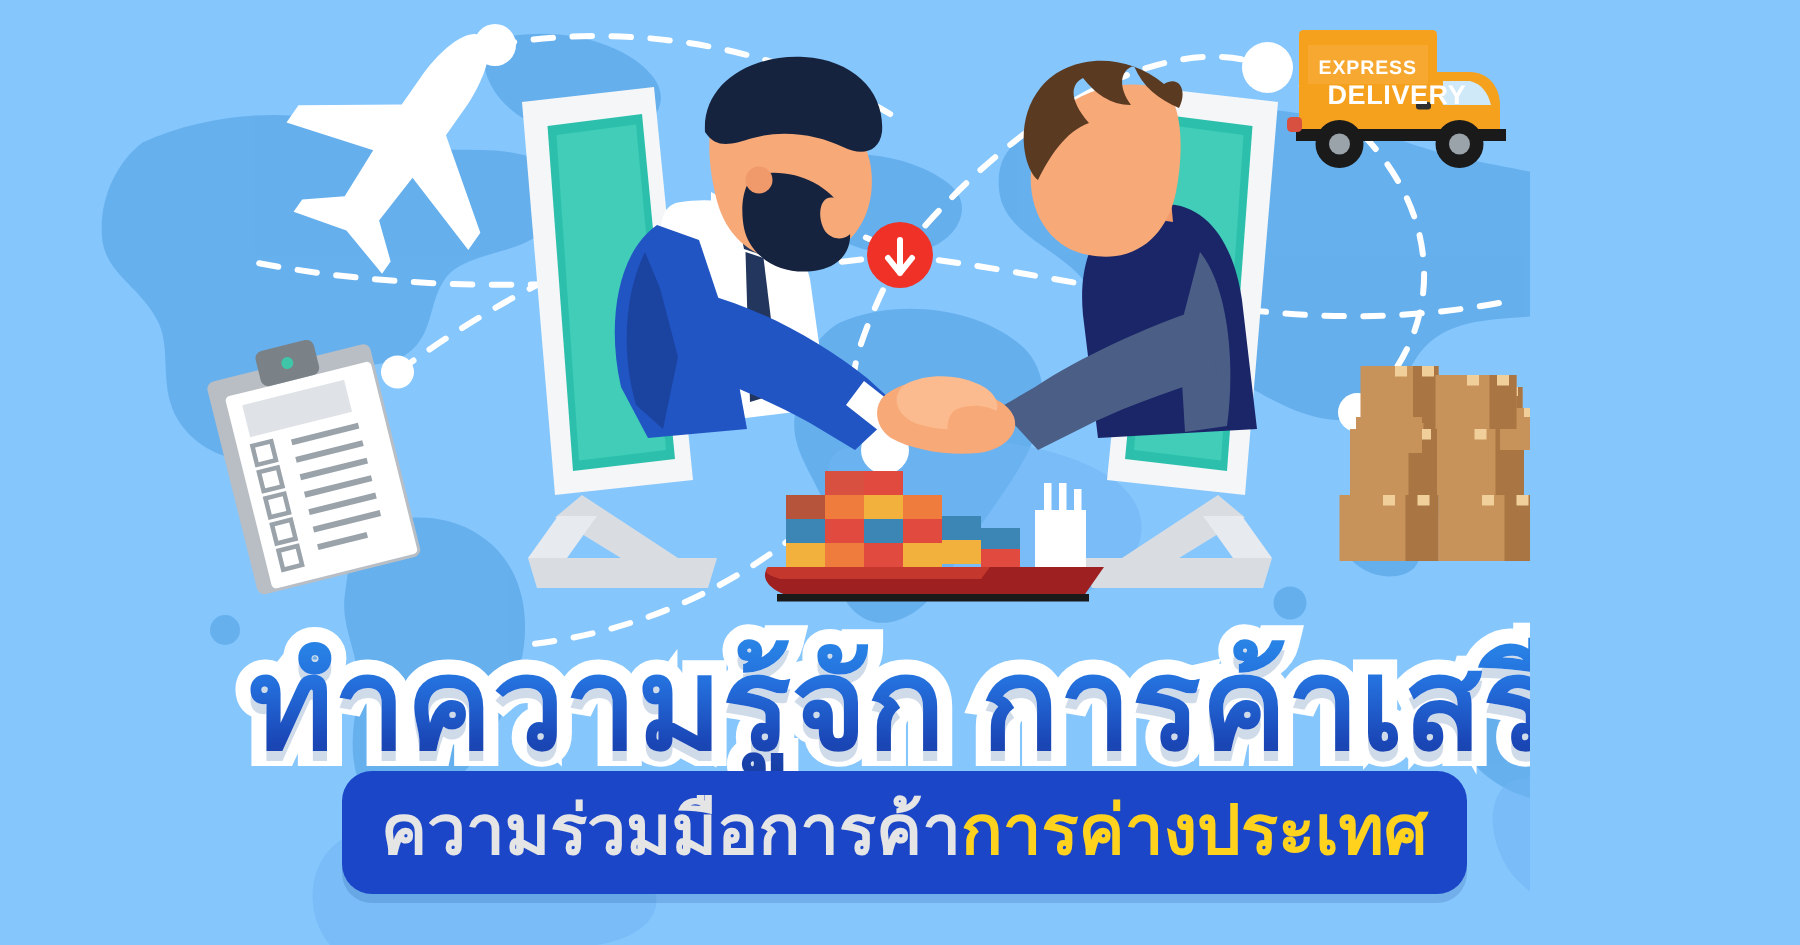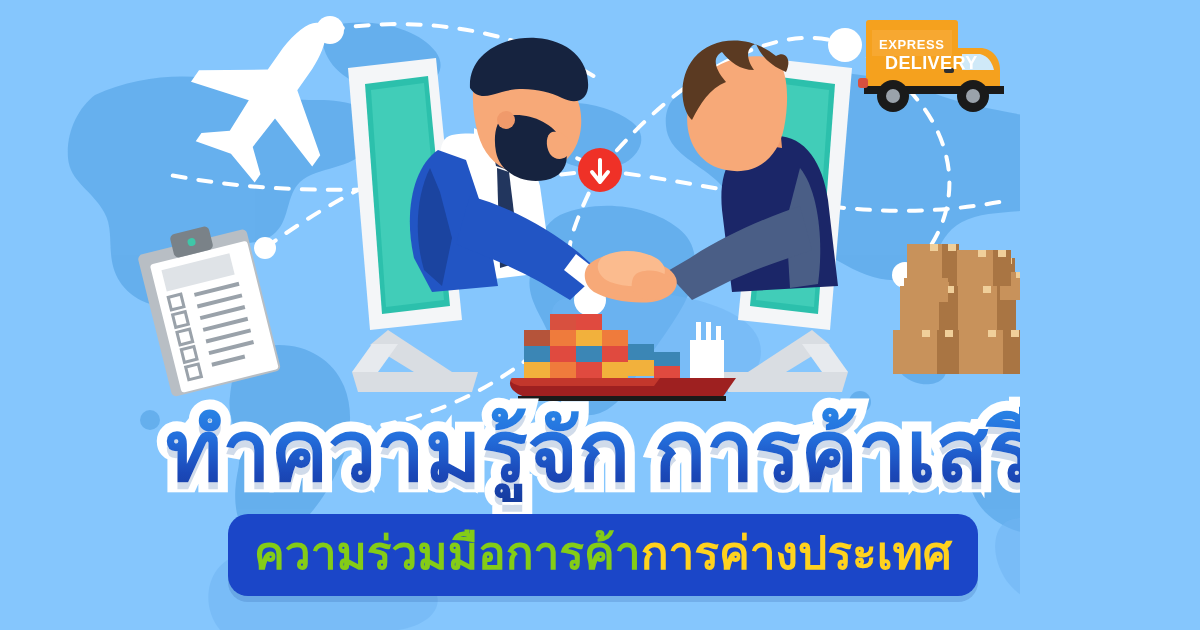--- a/index.html
+++ b/index.html
@@ -7,21 +7,21 @@
     width:1200px;height:630px;overflow:hidden;
     font-family:"Liberation Sans","DejaVu Sans",sans-serif;
     background:#85c6fd;
   }
   #poster{position:relative;width:1020px;height:630px;overflow:hidden;background:#85c6fd;}
   .layer{position:absolute;inset:0;}
   svg.layer{display:block;}
 
   
   #headline{
-    position:absolute;left:0;top:401px;width:1200px;
+    position:absolute;left:0;top:420px;width:1200px;
     text-align:center;
     font-size:86px;line-height:1.18;
     font-weight:bold;
     letter-spacing:0px;
     white-space:nowrap;
     z-index:40;
   }
   #headline .stroke{
     position:absolute;left:0;right:0;top:0;
     color:#ffffff;
@@ -44,21 +44,21 @@
     background:#1b46c8;
     border-radius:20px;
     box-shadow:0 6px 0 rgba(30,70,150,.18);
     display:flex;align-items:center;justify-content:center;
     z-index:41;
   }
   #banner .txt{
     font-size:46px;font-weight:bold;white-space:nowrap;line-height:1;
     padding-bottom:4px;
   }
-  #banner .w{color:#84cc16;}
+  #banner .w{color:#e5e5e5;}
   #banner .y{color:#ffd21e;}
 </style>
 </head>
 <body>
 
 <div id="poster">
 
   <svg class="layer" viewBox="0 0 1200 630" width="1200" height="630" aria-hidden="true">
     <rect x="0" y="0" width="1200" height="630" fill="#85c6fd"></rect>
     <g fill="#5aa7e8" opacity="0.72">

